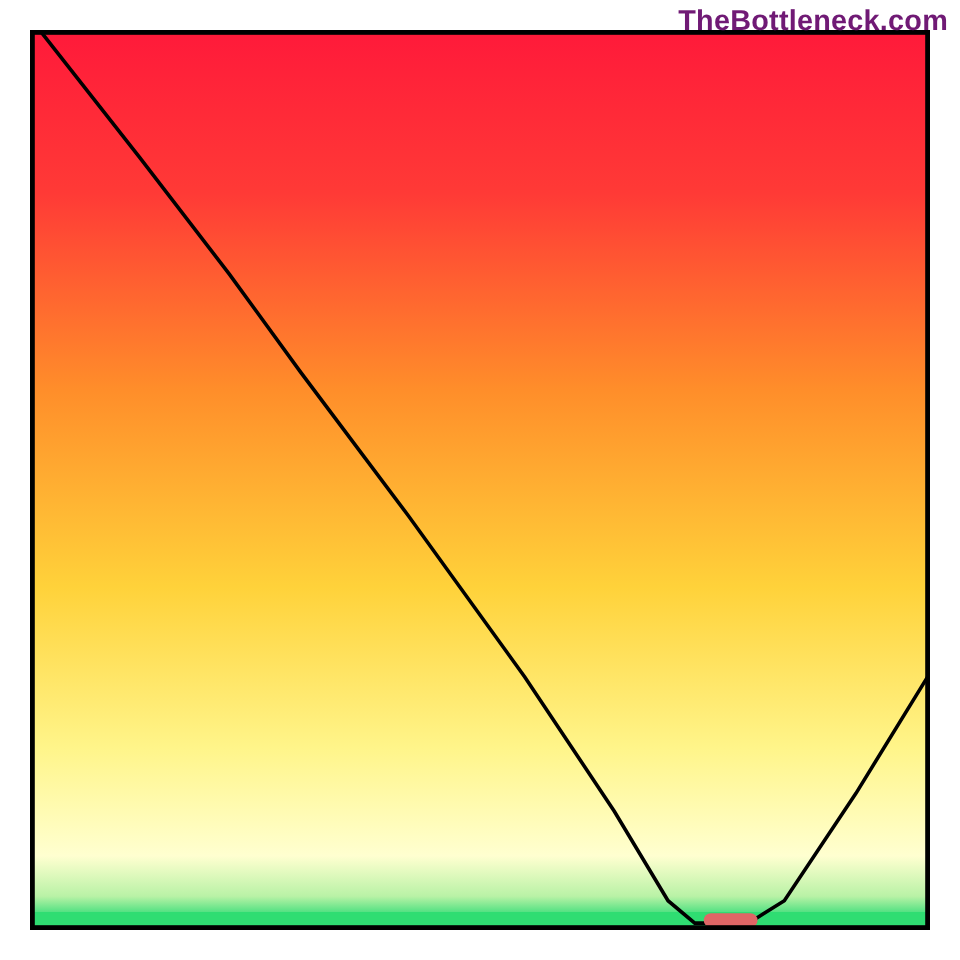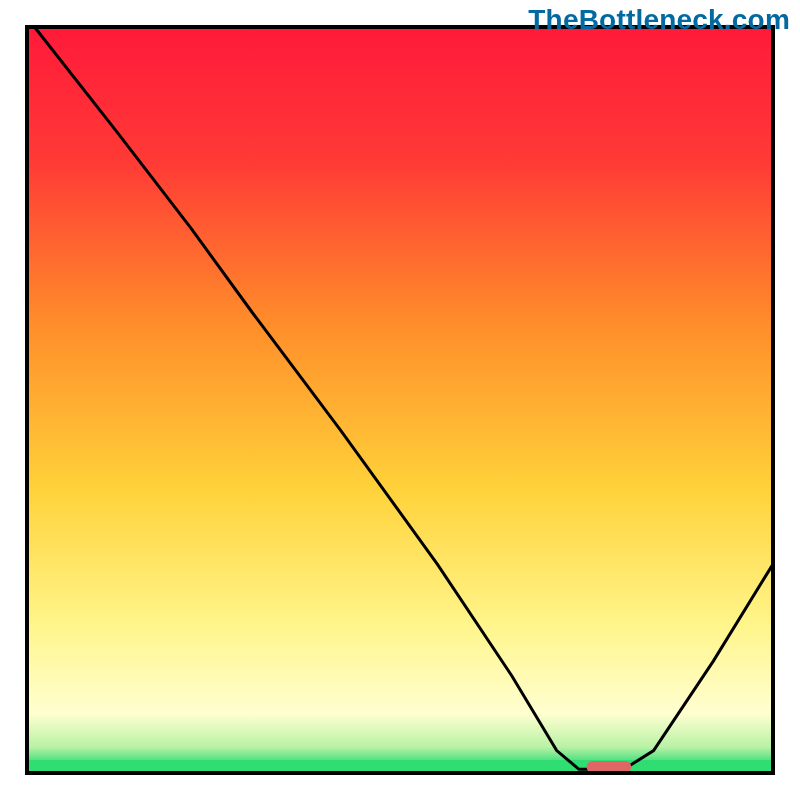--- a/index.html
+++ b/index.html
@@ -14,23 +14,23 @@
   .frame {
     position: relative;
     width: 800px;
     height: 800px;
     box-sizing: border-box;
   }
   .watermark {
     position: absolute;
     top: 4px;
     right: 10px;
-    font-size: 28px;
+    font-size: 24px;
     font-weight: 600;
-    color: #0369a1;
+    color: #701a75;
     letter-spacing: 0.2px;
     z-index: 30;
   }
   svg.chart {
     position: absolute;
     left: 0;
     top: 0;
   }
 </style>
 </head>

